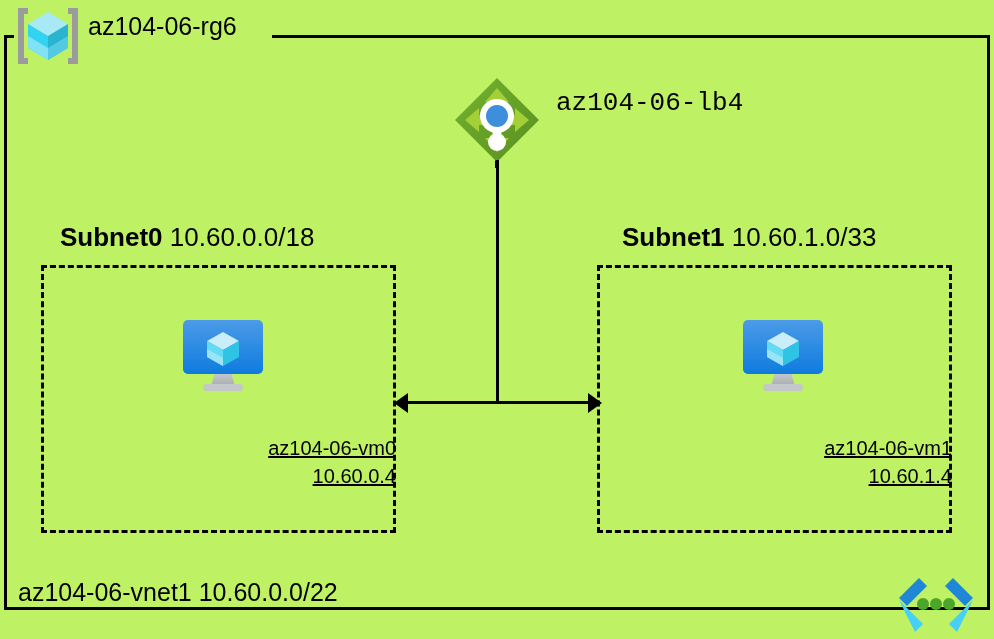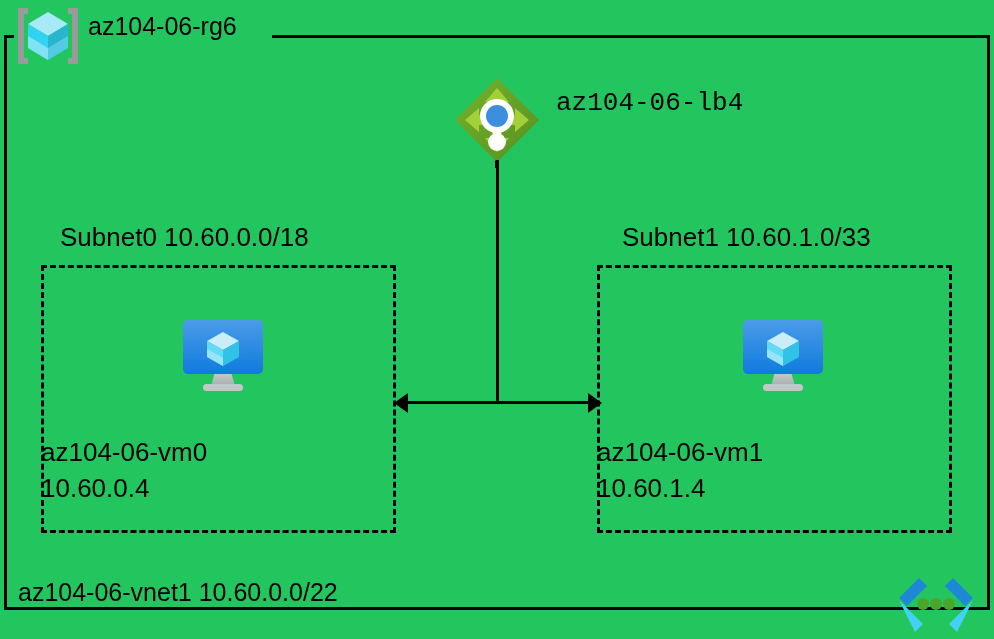--- a/index.html
+++ b/index.html
@@ -7,21 +7,21 @@
     padding: 0;
     background: #ffffff;
   }
   body {
     font-family: "Liberation Sans", sans-serif;
   }
   #canvas {
     position: relative;
     width: 994px;
     height: 639px;
-    background: #22c55e;
+    background: #bef264;
     overflow: hidden;
   }
 
   
   .rg-border {
     position: absolute;
     background: #000000;
   }
   .rg-top-left   { left: 4px;   top: 35px;  width: 10px;  height: 3px; }
   .rg-top-right  { left: 272px; top: 35px;  width: 718px; height: 3px; }
@@ -90,41 +90,42 @@
   .subnet0-box { left: 41px;  top: 265px; width: 355px; height: 268px; }
   .subnet1-box { left: 597px; top: 265px; width: 355px; height: 268px; }
 
   .subnet-title {
     position: absolute;
     font-size: 26px;
     color: #000000;
     white-space: nowrap;
     line-height: 1;
   }
-  .subnet-title b { font-weight: normal; }
+  .subnet-title b { font-weight: bold; }
   .subnet0-title { left: 60px;  top: 224px; }
   .subnet1-title { left: 622px; top: 224px; }
 
   
   .vm-icon {
     position: absolute;
     width: 92px;
     height: 80px;
   }
   .vm0-icon { left: 177px; top: 314px; }
   .vm1-icon { left: 737px; top: 314px; }
   .vm-icon svg { display: block; }
 
   .vm-labels {
     position: absolute;
     width: 355px;
-    text-align: left;
-    font-size: 26px;
+    text-align: right;
+    font-size: 20px;
     color: #000000;
     line-height: 1.38;
+    text-decoration: underline;
   }
   .vm0-labels { left: 41px;  top: 435px; }
   .vm1-labels { left: 597px; top: 435px; }
 
   
   .arrow-line {
     position: absolute;
     left: 404px;
     top: 401px;
     width: 186px;

